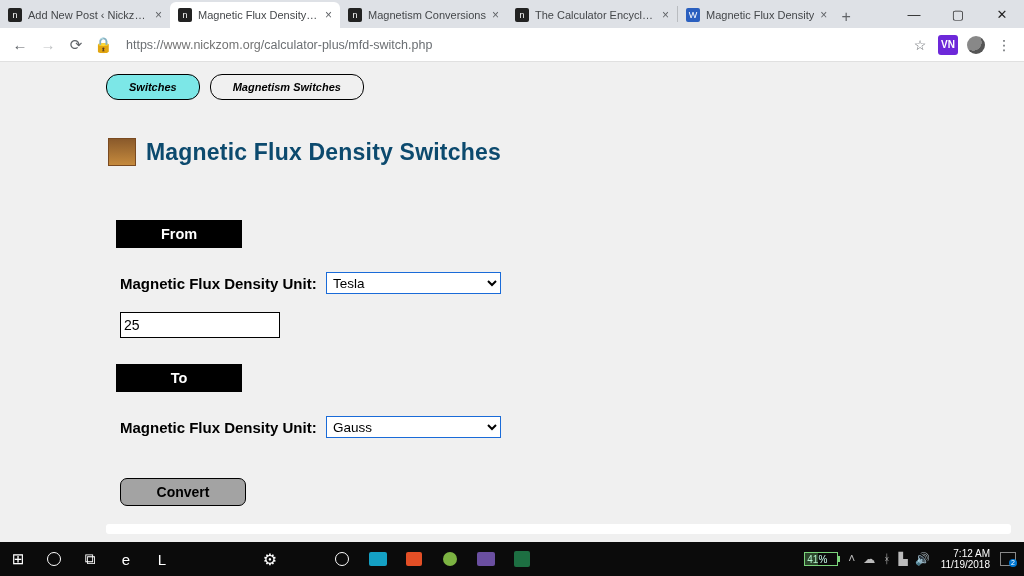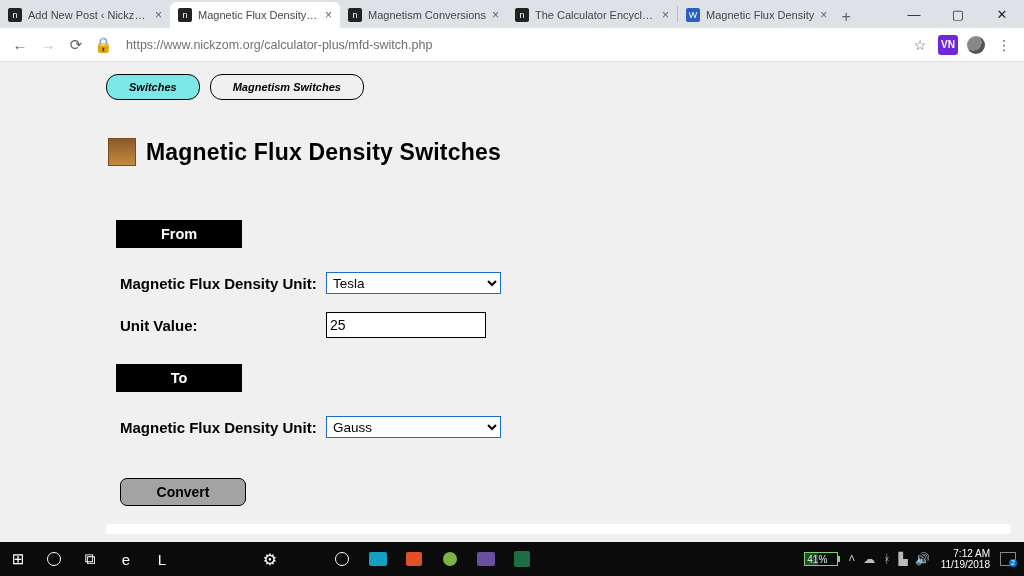--- a/index.html
+++ b/index.html
@@ -24,21 +24,21 @@
   .avatar-icon { width:18px;height:18px; border-radius:50%; background:radial-gradient(circle at 35% 35%, #888 0 50%, #555 51% 100%);}
 
   
   .page { position:absolute; left:0; top:62px; right:0; bottom:34px; background:#f0f0f0; overflow:hidden; }
   .content { padding:12px 0 0 106px; }
   .crumbs { display:flex; gap:10px; }
   .crumb { border:1.5px solid #000; border-radius:12px; height:26px; display:flex; align-items:center; padding:0 22px; font-size:11px; font-weight:700;font-style:italic; }
   .crumb.active { background:#7ce7e7; }
   .heading-row { display:flex; align-items:center; gap:10px; margin:38px 0 0 2px; }
   .page-favicon { width:28px; height:28px; background:linear-gradient(#8a5a2b,#c58a3d); border:1px solid #7a4a20;}
-  h1 { font-size:23px; font-weight:800; color:#000000; letter-spacing:0.2px;}
+  h1 { font-size:23px; font-weight:800; color:#0c4a6e; letter-spacing:0.2px;}
   .section-label { display:inline-block; background:#000; color:#fff; font-weight:800; font-size:14.5px; padding:6px 26px; margin:54px 0 14px 10px; min-width:126px; text-align:center;}
   .section-label.to { margin-top:26px; }
   .row { display:flex; align-items:center; margin:10px 0 0 14px; }
   .lbl { width:206px; font-size:15px; font-weight:700; }
   .ctrl-select { width:175px; height:22px; border:1px solid #1a6bd8; font-size:13.5px; background:#fff; padding:0 2px;}
   .ctrl-input { width:160px; height:22px; border:1px solid #000; font-size:14px; padding:12px 3px; background:#fff;}
   .convert-btn { margin:40px 0 0 14px; background:#a3a3a3; border:1.5px solid #000; border-radius:7px; width:126px; height:28px; font-weight:800; font-size:14px;}
   .hscroll { margin:18px 0 0 0; height:10px; width:905px; background:#fff; border-radius:3px; }
 
   
@@ -125,21 +125,20 @@
     <div class="section-label">From</div>
 
     <div class="row">
       <div class="lbl">Magnetic Flux Density Unit:</div>
       <select class="ctrl-select">
         <option>Tesla</option>
       </select>
     </div>
 
     <div class="row" style="margin-top:18px">
-      <div class="lbl">Unit Value:</div>
       <input class="ctrl-input" value="25" style="">
     </div>
 
     <div class="section-label to">To</div>
 
     <div class="row">
       <div class="lbl">Magnetic Flux Density Unit:</div>
       <select class="ctrl-select">
         <option>Gauss</option>
       </select>

